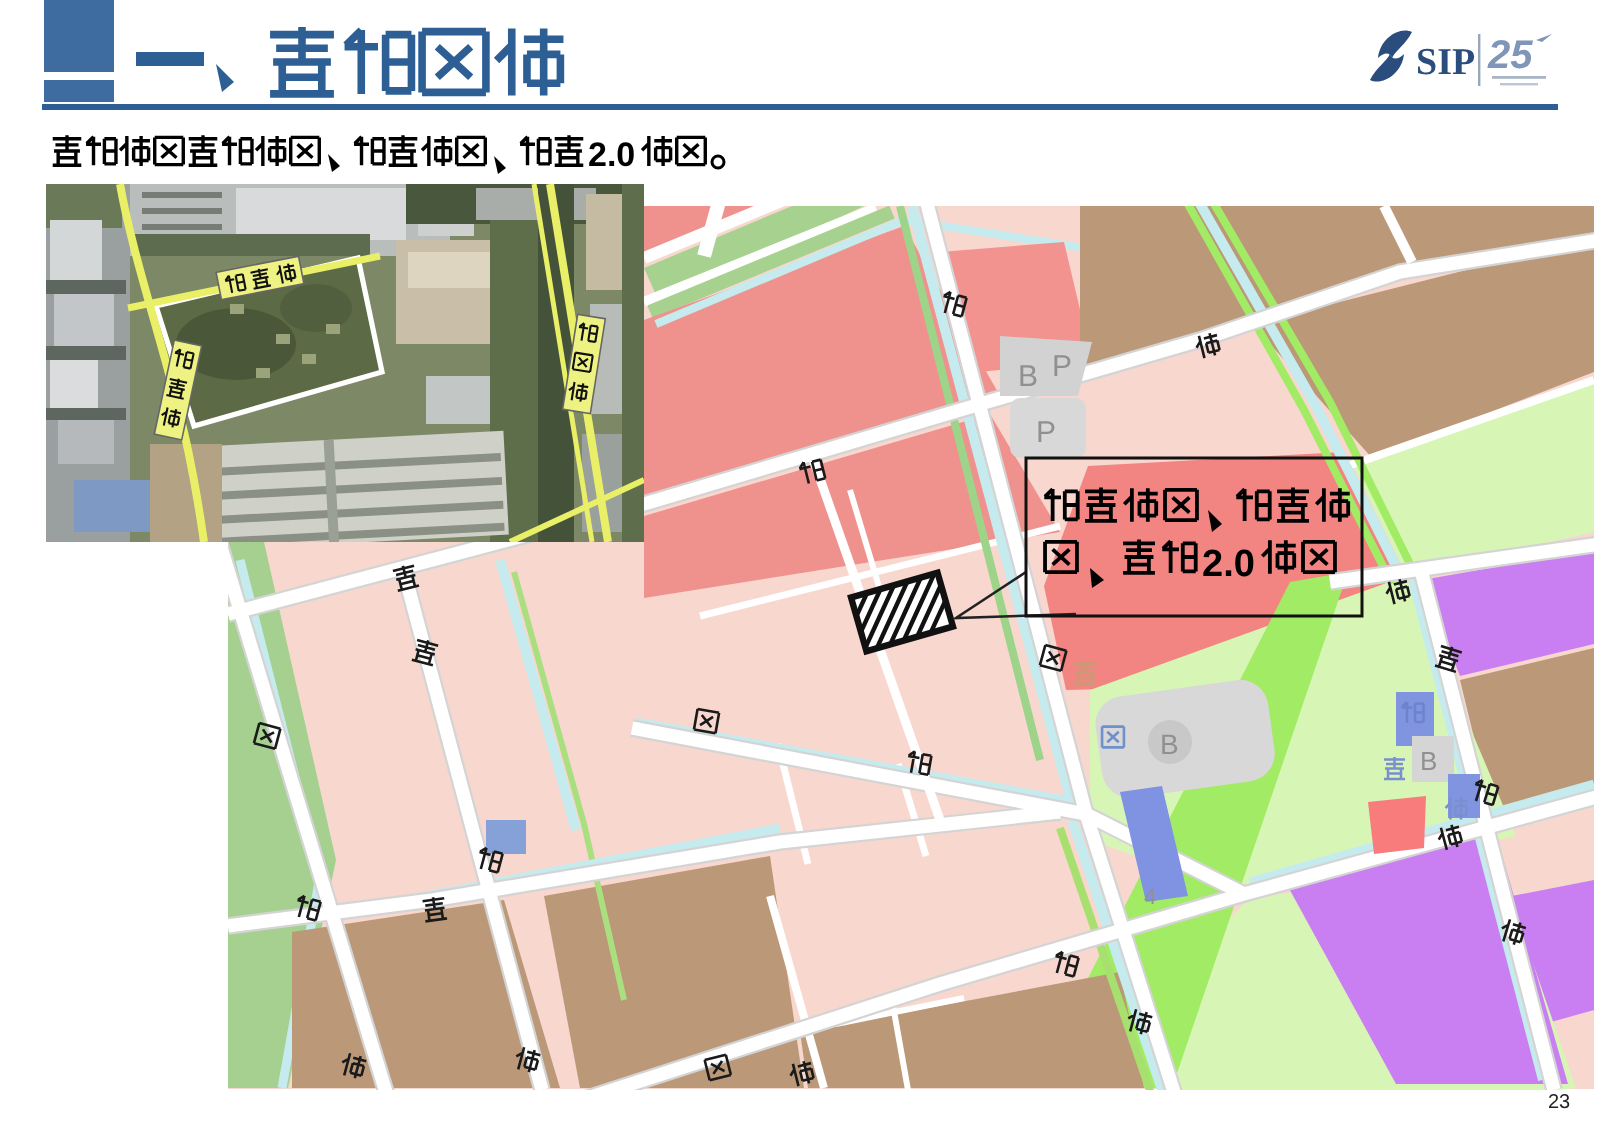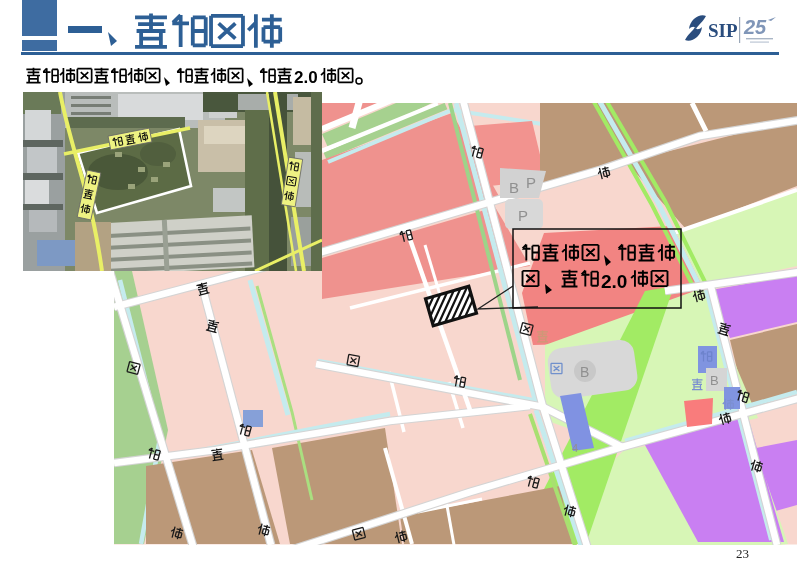--- a/index.html
+++ b/index.html
@@ -76,21 +76,21 @@
 <path d="M223,14 l6,6 l-4,3 z" fill="#000"></path>
 <use href="#hzB" transform="translate(235,3) scale(0.17)"></use>
 <use href="#hzA" transform="translate(252,3) scale(0.17)"></use>
 <text x="270" y="19" font-size="17" font-weight="bold" fill="#000">2.0</text>
 <use href="#hzD" transform="translate(296,3) scale(0.17)"></use>
 <use href="#hzC" transform="translate(313,3) scale(0.17)"></use>
 <circle cx="335" cy="17" r="3" fill="none" stroke="#000" stroke-width="1.5"></circle>
 </g>
 </svg>
 
-<div class="abs" style="left:736px;top:546px;font-size:13px;color:#222;font-family:Liberation Serif, serif;">23</div>
+<div class="abs" style="left:774px;top:546px;font-size:10px;color:#222;">23</div>
 
 <svg class="abs" style="left:114px;top:103px;" width="683" height="442" viewBox="114 103 683 442">
 
 <rect x="114" y="103" width="683" height="441.5" fill="#f8d7ce"></rect>
 
 <polygon points="114,271 132,271 168,430 144,544 114,544" fill="#a6d090"></polygon>
 
 <path d="M120,280 L160,438 L141,544" fill="none" stroke="#c5ebee" stroke-width="4.5"></path>
 
 <polygon points="322,103 392,103 346,119 322,129" fill="#ef928e"></polygon>

